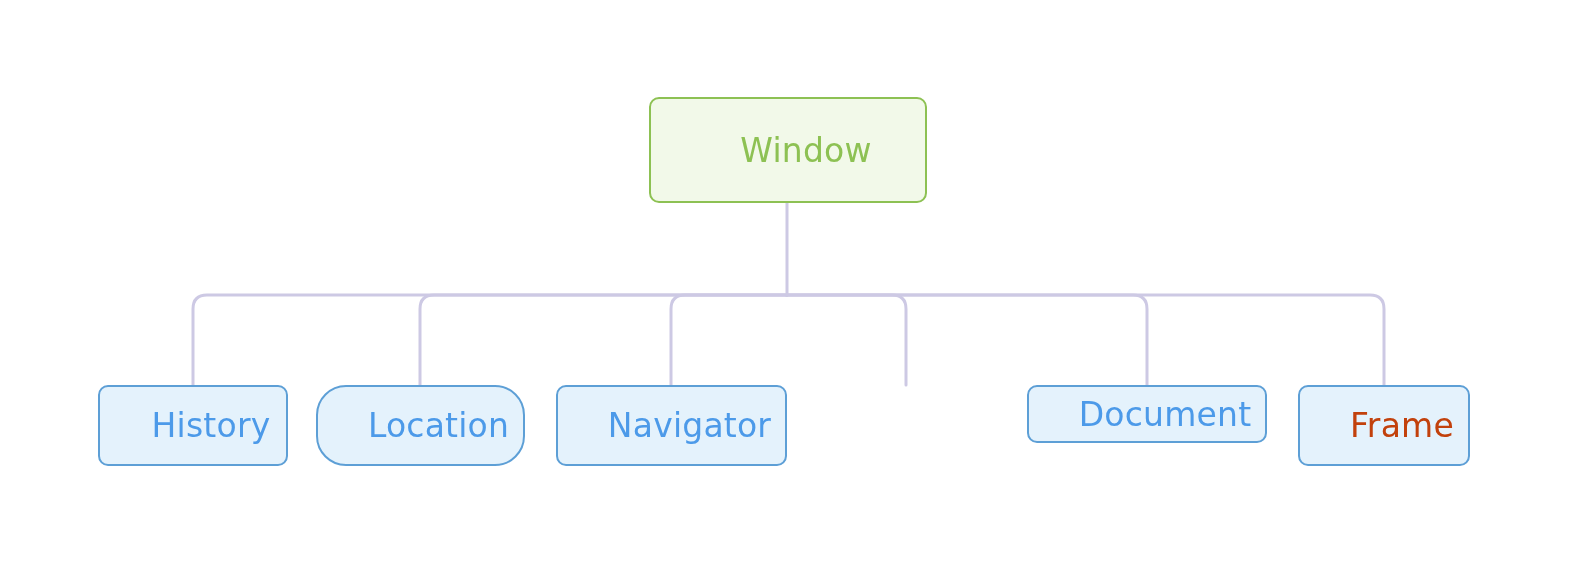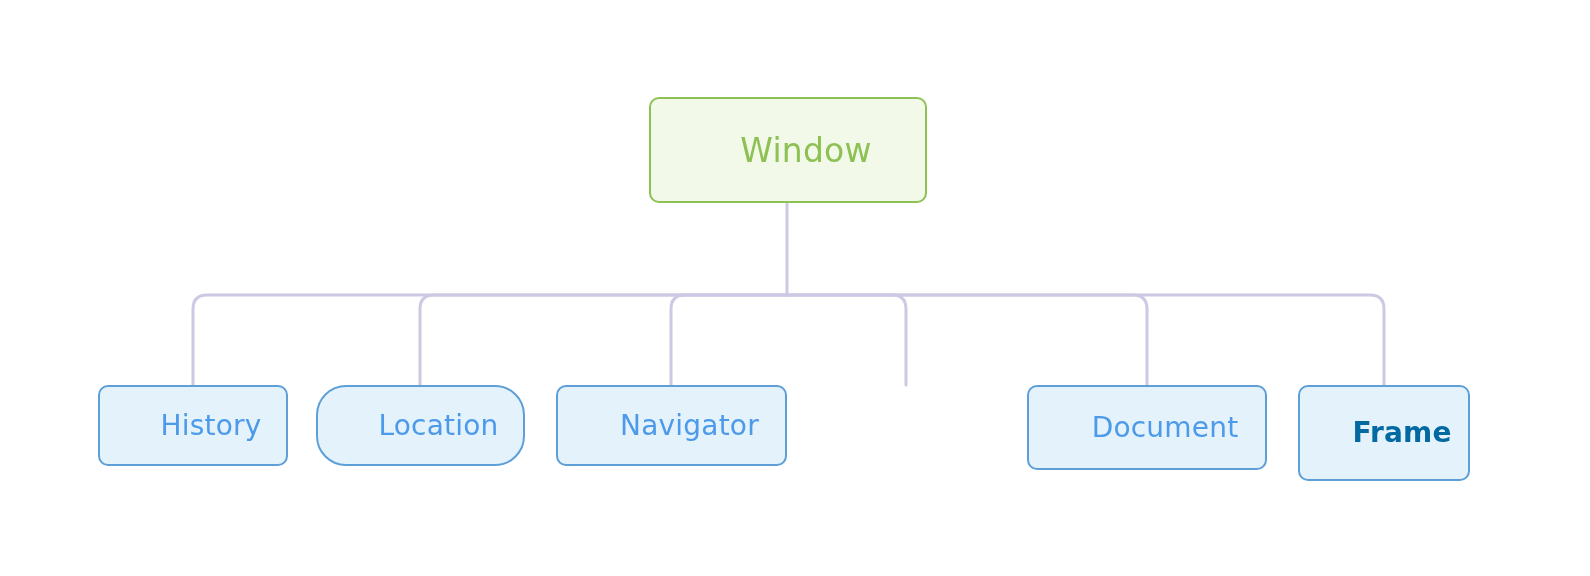--- a/index.html
+++ b/index.html
@@ -46,21 +46,21 @@
     border-color: #8dc153;
     color: #8dc153;
     font-size: 33px;
     font-weight: 400;
     letter-spacing: 0.2px;
   }
   .node-child {
     background: #e4f2fc;
     border-color: #5d9fd6;
     color: #4c9ae9;
-    font-size: 28px;
+    font-size: 33px;
     font-weight: 400;
     letter-spacing: 0.2px;
   }
   .node-label {
     display: block;
     line-height: 1;
   }
 </style>
 </head>
 <body>
@@ -87,21 +87,21 @@
 
   <div class="node node-child" id="node-child-1" style="left: 316px; top: 385px; width: 209px; height: 81px; background: rgb(228, 242, 252); border-color: rgb(93, 159, 214); color: rgb(76, 154, 233); border-radius: 30px;">
     <span class="node-label">Location</span>
   </div>
 
   <div class="node node-child" id="node-child-2" style="left: 556px; top: 385px; width: 231px; height: 81px; background: rgb(228, 242, 252); border-color: rgb(93, 159, 214); color: rgb(76, 154, 233);">
     <span class="node-label">Navigator</span>
   </div>
 
 
-  <div class="node node-child" id="node-child-4" style="left: 1027px; top: 385px; width: 240px; height: 85px; background: rgb(228, 242, 252); border-color: rgb(93, 159, 214); color: rgb(76, 154, 233);">
+  <div class="node node-child" id="node-child-4" style="left: 1027px; top: 385px; width: 240px; height: 58px; background: rgb(228, 242, 252); border-color: rgb(93, 159, 214); color: rgb(76, 154, 233);">
     <span class="node-label">Document</span>
   </div>
 
-  <div class="node node-child" id="node-child-5" style="left: 1298px; top: 385px; width: 172px; height: 96px; background: rgb(228, 242, 252); border-color: rgb(93, 159, 214); color: #0369a1; font-weight: bold;">
+  <div class="node node-child" id="node-child-5" style="left: 1298px; top: 385px; width: 172px; height: 81px; background: rgb(228, 242, 252); border-color: rgb(93, 159, 214); color: #c2410c;">
     <span class="node-label">Frame</span>
   </div>
 
 </div>
 
 </body></html>

